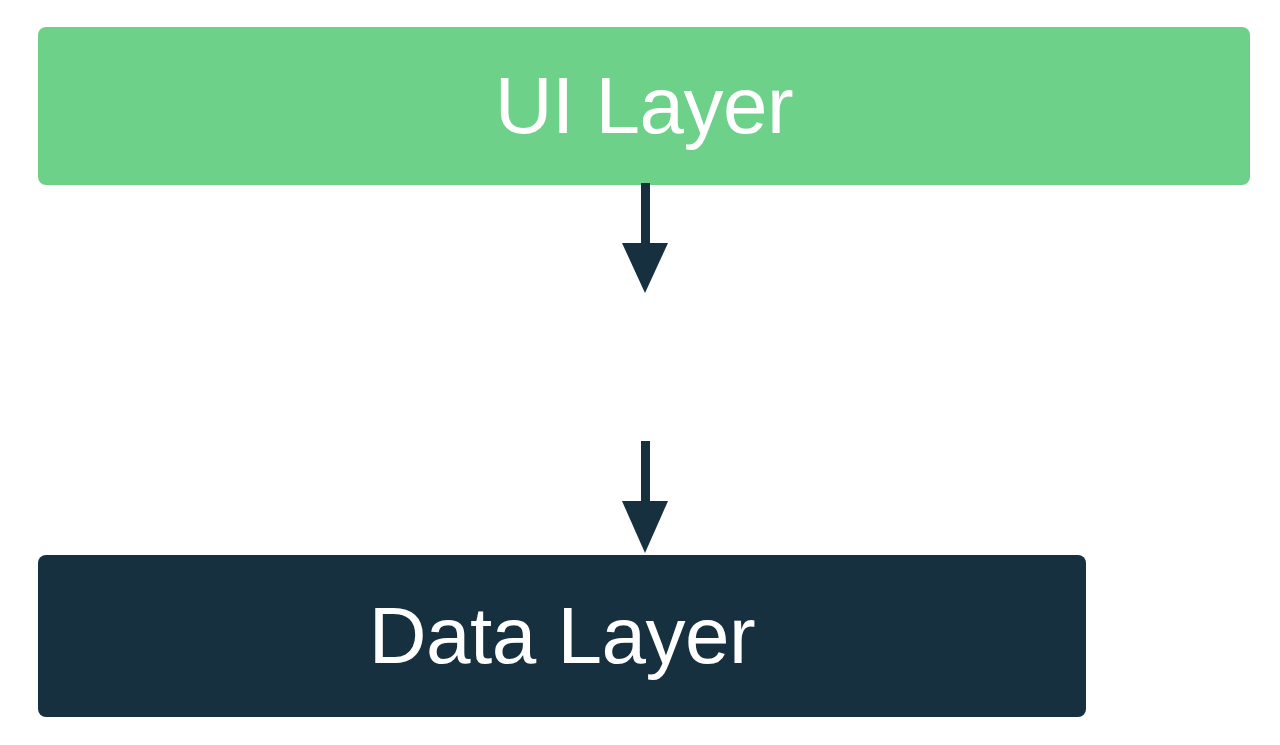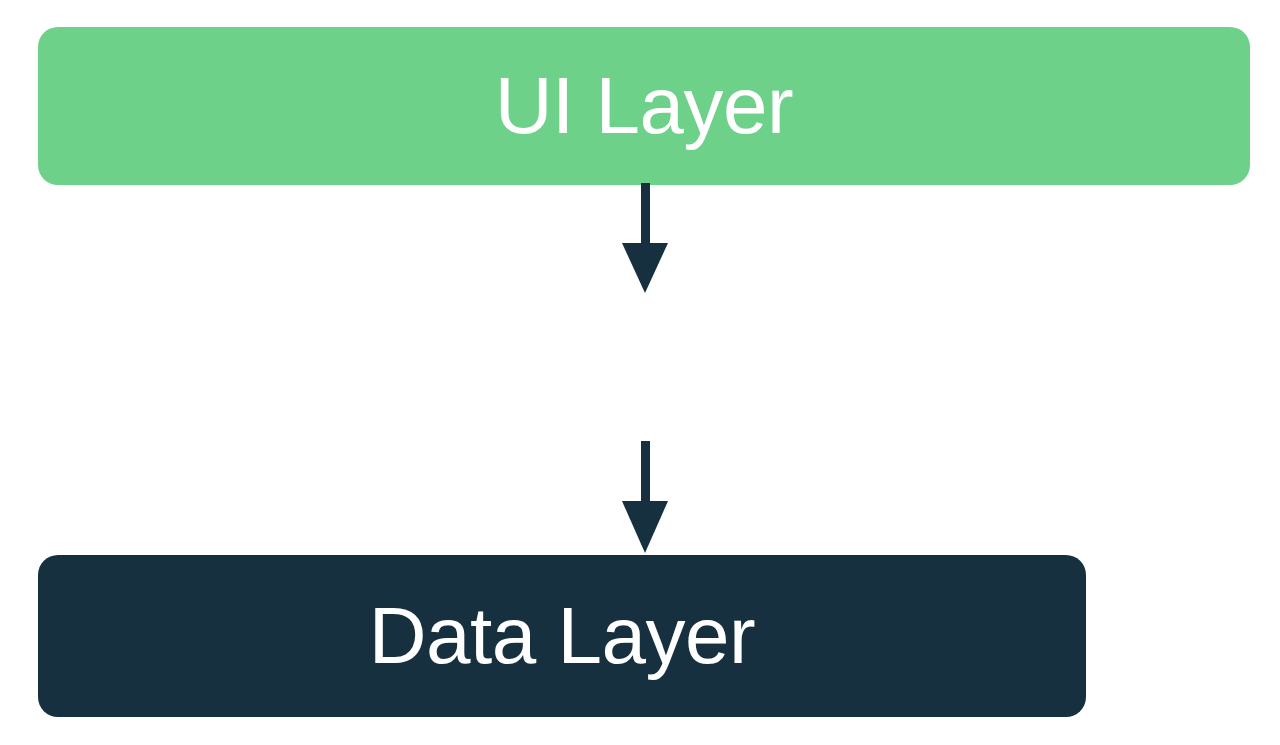--- a/index.html
+++ b/index.html
@@ -18,21 +18,21 @@
     width: 1280px;
     height: 745px;
     background: #ffffff;
   }
   .layer-box {
     position: absolute;
     display: flex;
     align-items: center;
     justify-content: center;
     box-sizing: border-box;
-    border-radius: 20px;
+    border-radius: 8px;
   }
   .layer-label {
     color: #ffffff;
     font-family: "Liberation Sans", sans-serif;
     font-weight: 300;
     font-size: 80px;
     line-height: 1;
     letter-spacing: -0.5px;
     white-space: nowrap;
     text-align: center;

